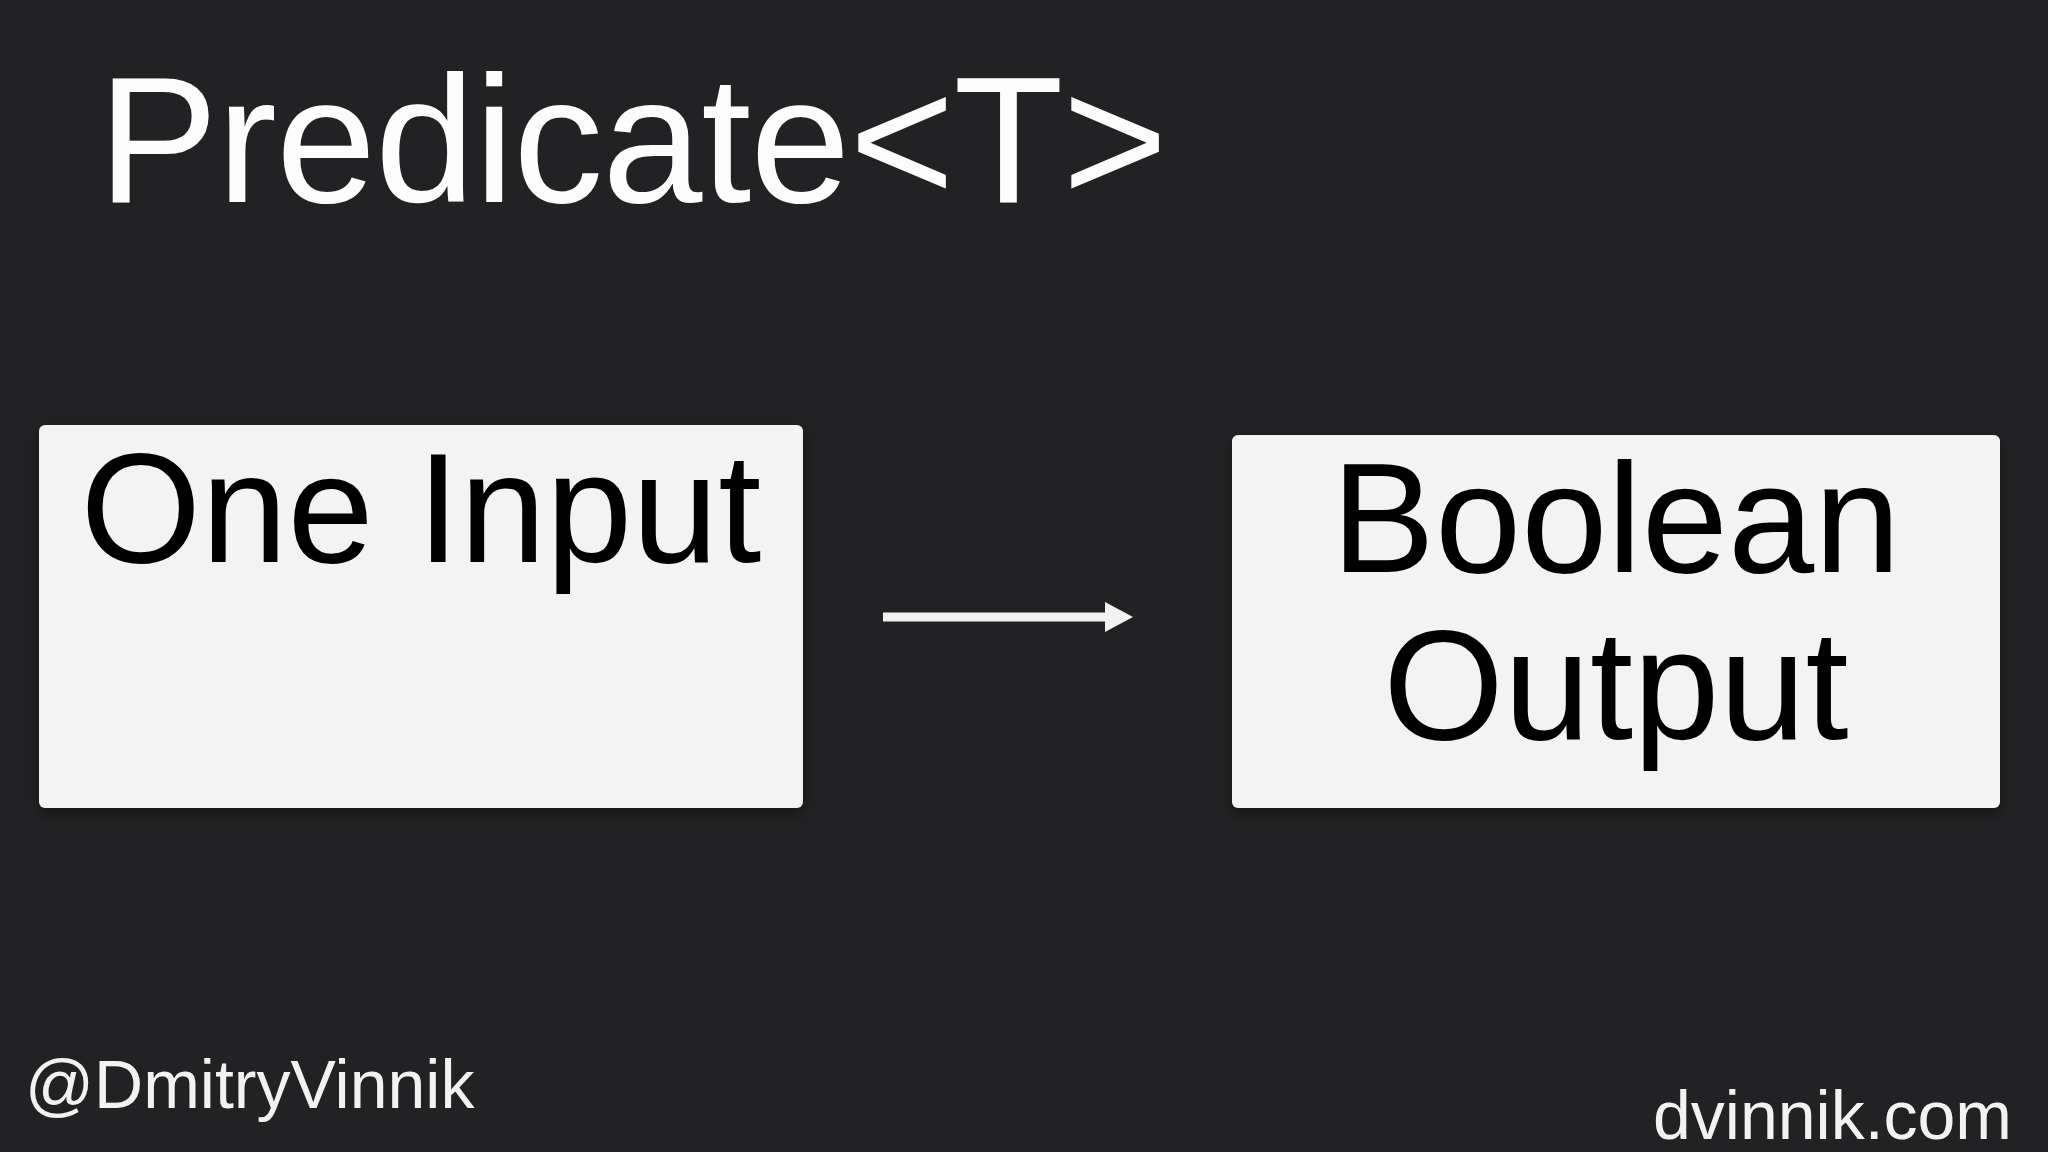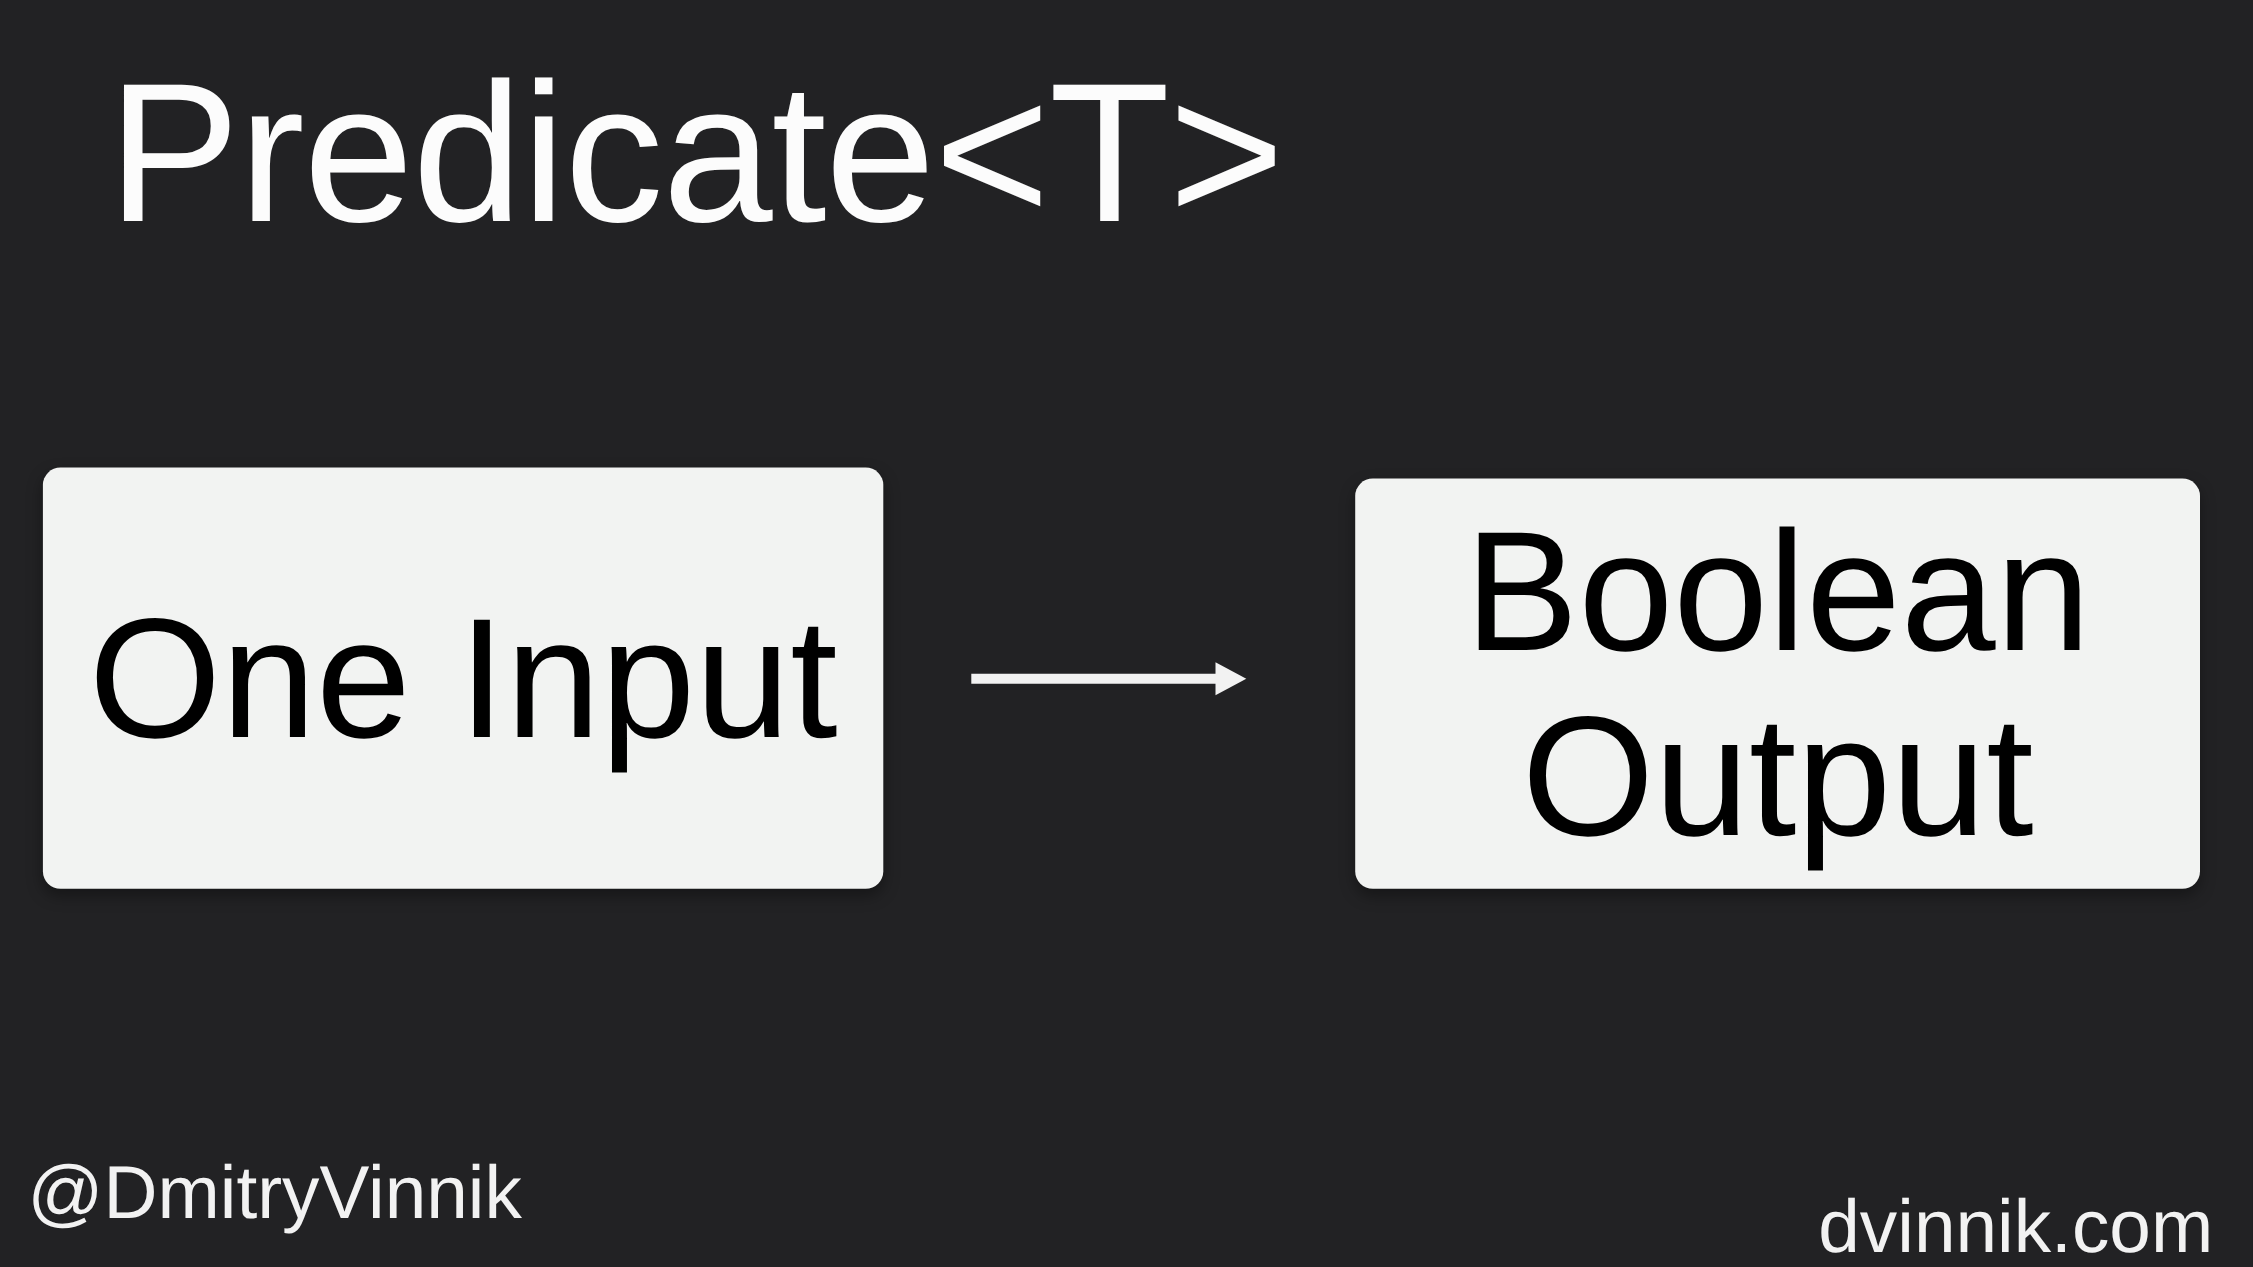--- a/index.html
+++ b/index.html
@@ -32,23 +32,22 @@
     font-weight: 400;
     line-height: 1;
     color: var(--title-text);
     white-space: nowrap;
     letter-spacing: -1px;
     margin-left: 20px;
   }
   .node {
     position: absolute;
     background: var(--node-fill);
-    border-radius: 16px;
+    border-radius: 6px;
     display: flex;
-    align-items: center;
     justify-content: center;
     text-align: center;
     color: var(--node-text);
     font-size: 155px;
     line-height: 1.08;
     box-shadow: 0 6px 14px rgba(0,0,0,0.35);
   }
   .node-input {
     left: 39px;
     top: 425px;

